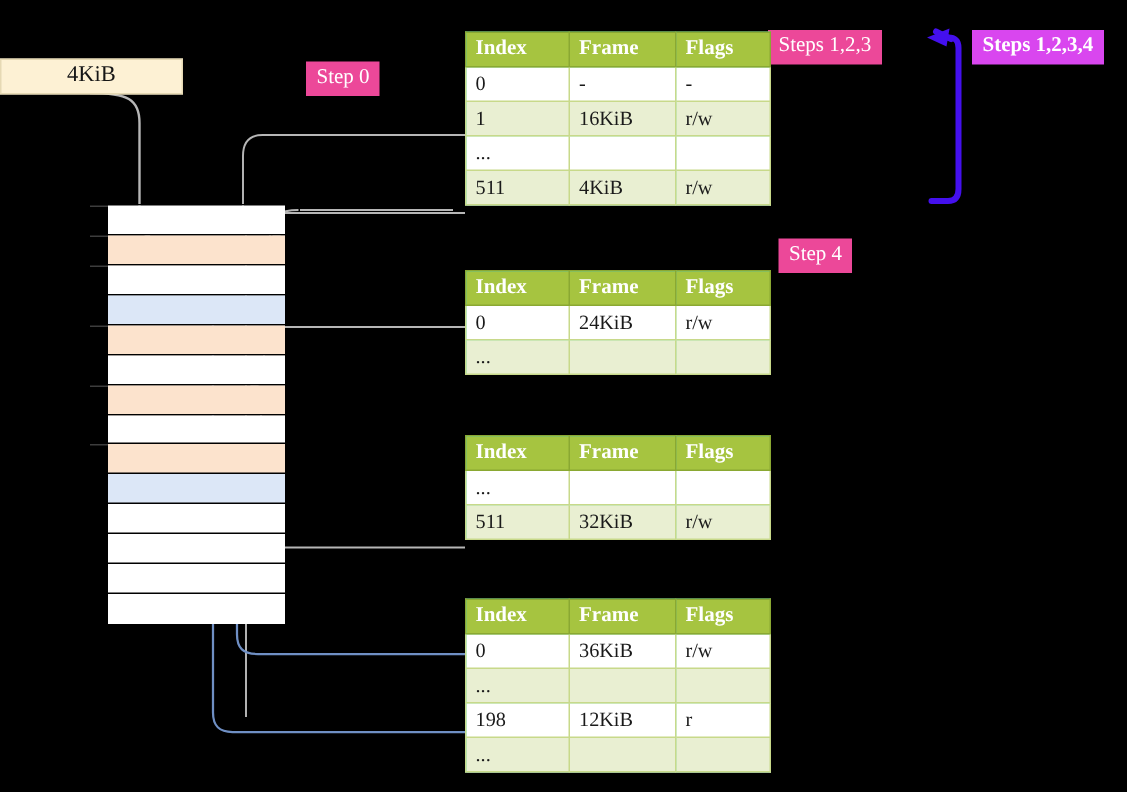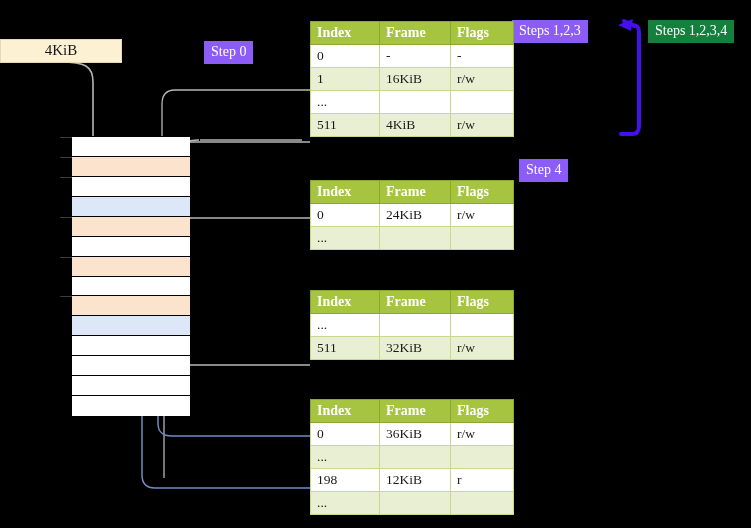--- a/index.html
+++ b/index.html
@@ -19,22 +19,22 @@
   
   .badge {
     position: absolute;
     color: #ffffff;
     font-size: 14px;
     line-height: 1;
     padding: 4px 7px 5px 7px;
     white-space: nowrap;
     font-family: "Liberation Serif", "DejaVu Serif", serif;
   }
-  .badge-red   { background: #8b5cf6; }
-  .badge-blue  { background: #15803d; }
+  .badge-red   { background: #ec4899; }
+  .badge-blue  { background: #d946ef; font-weight: bold; }
 
   
   .kib-box {
     position: absolute;
     background: #fdf1d4;
     border: 1px solid #e6d9b4;
     color: #161616;
     font-size: 15px;
     text-align: center;
     line-height: 20px;

